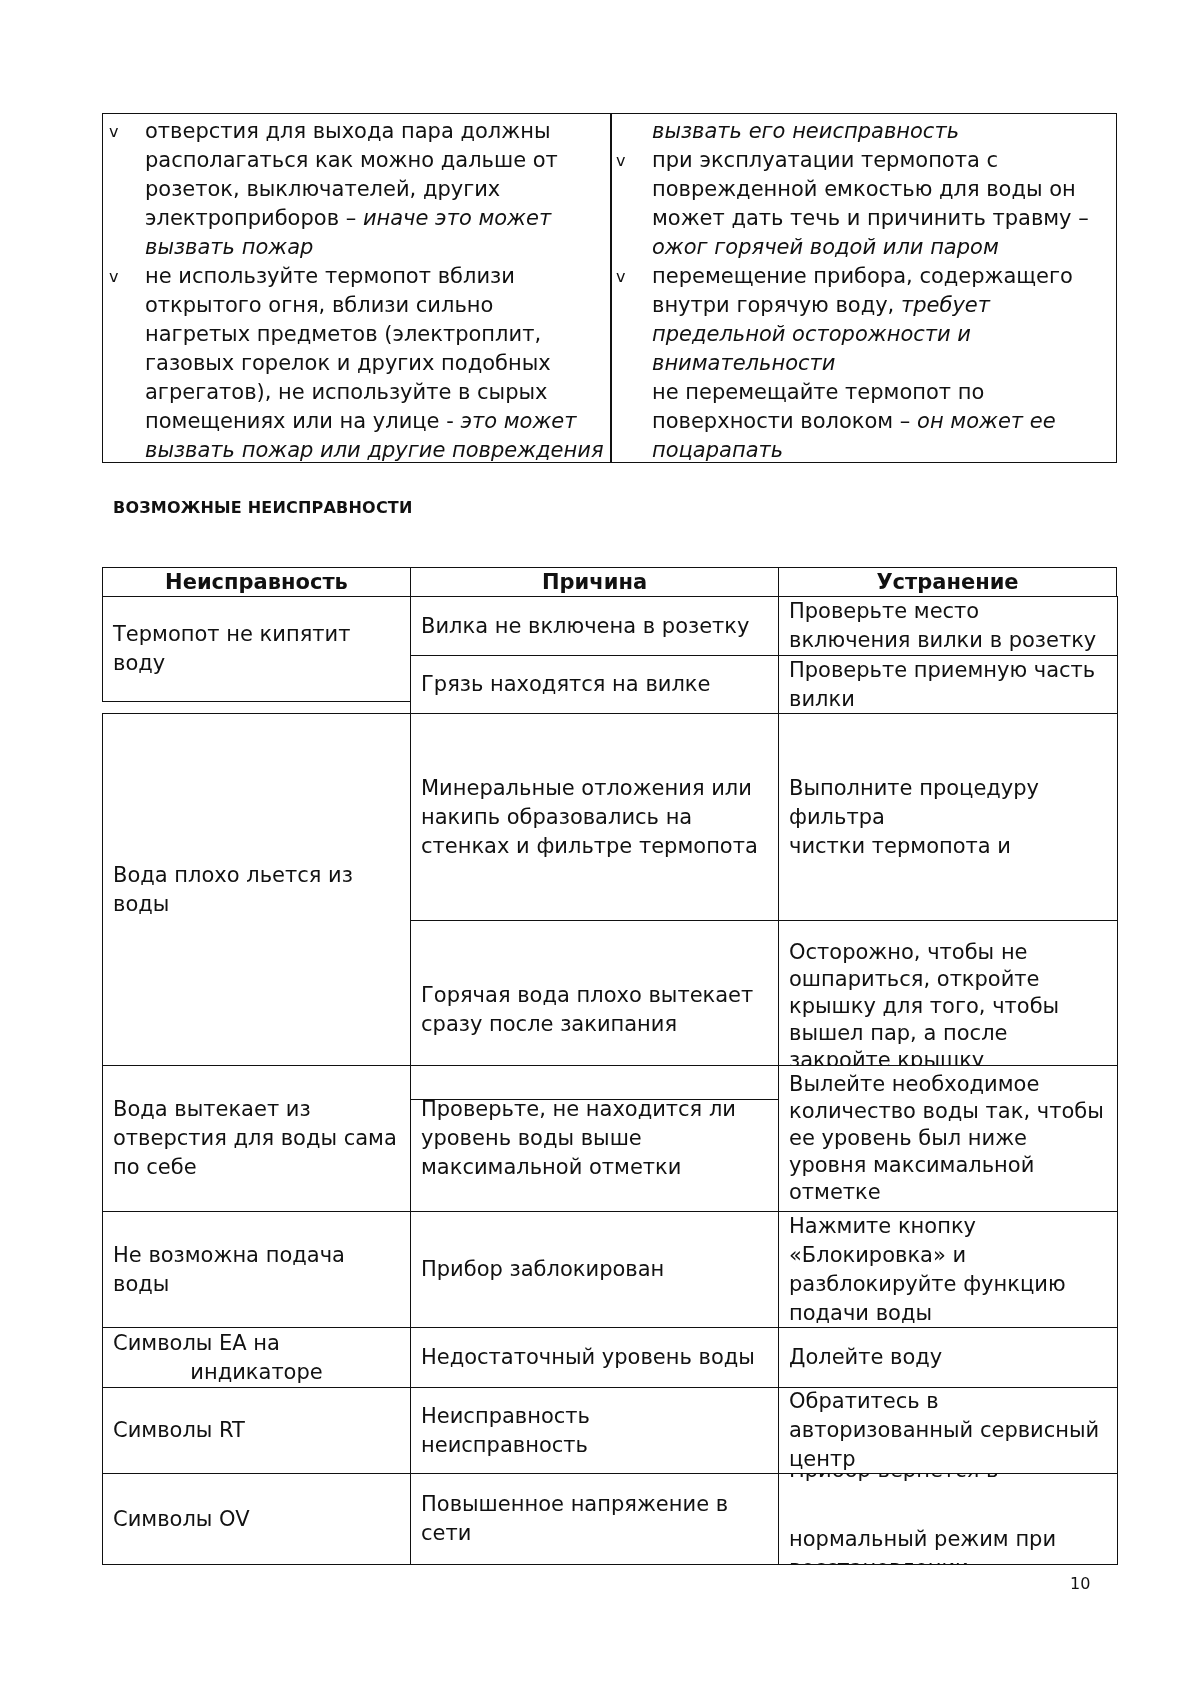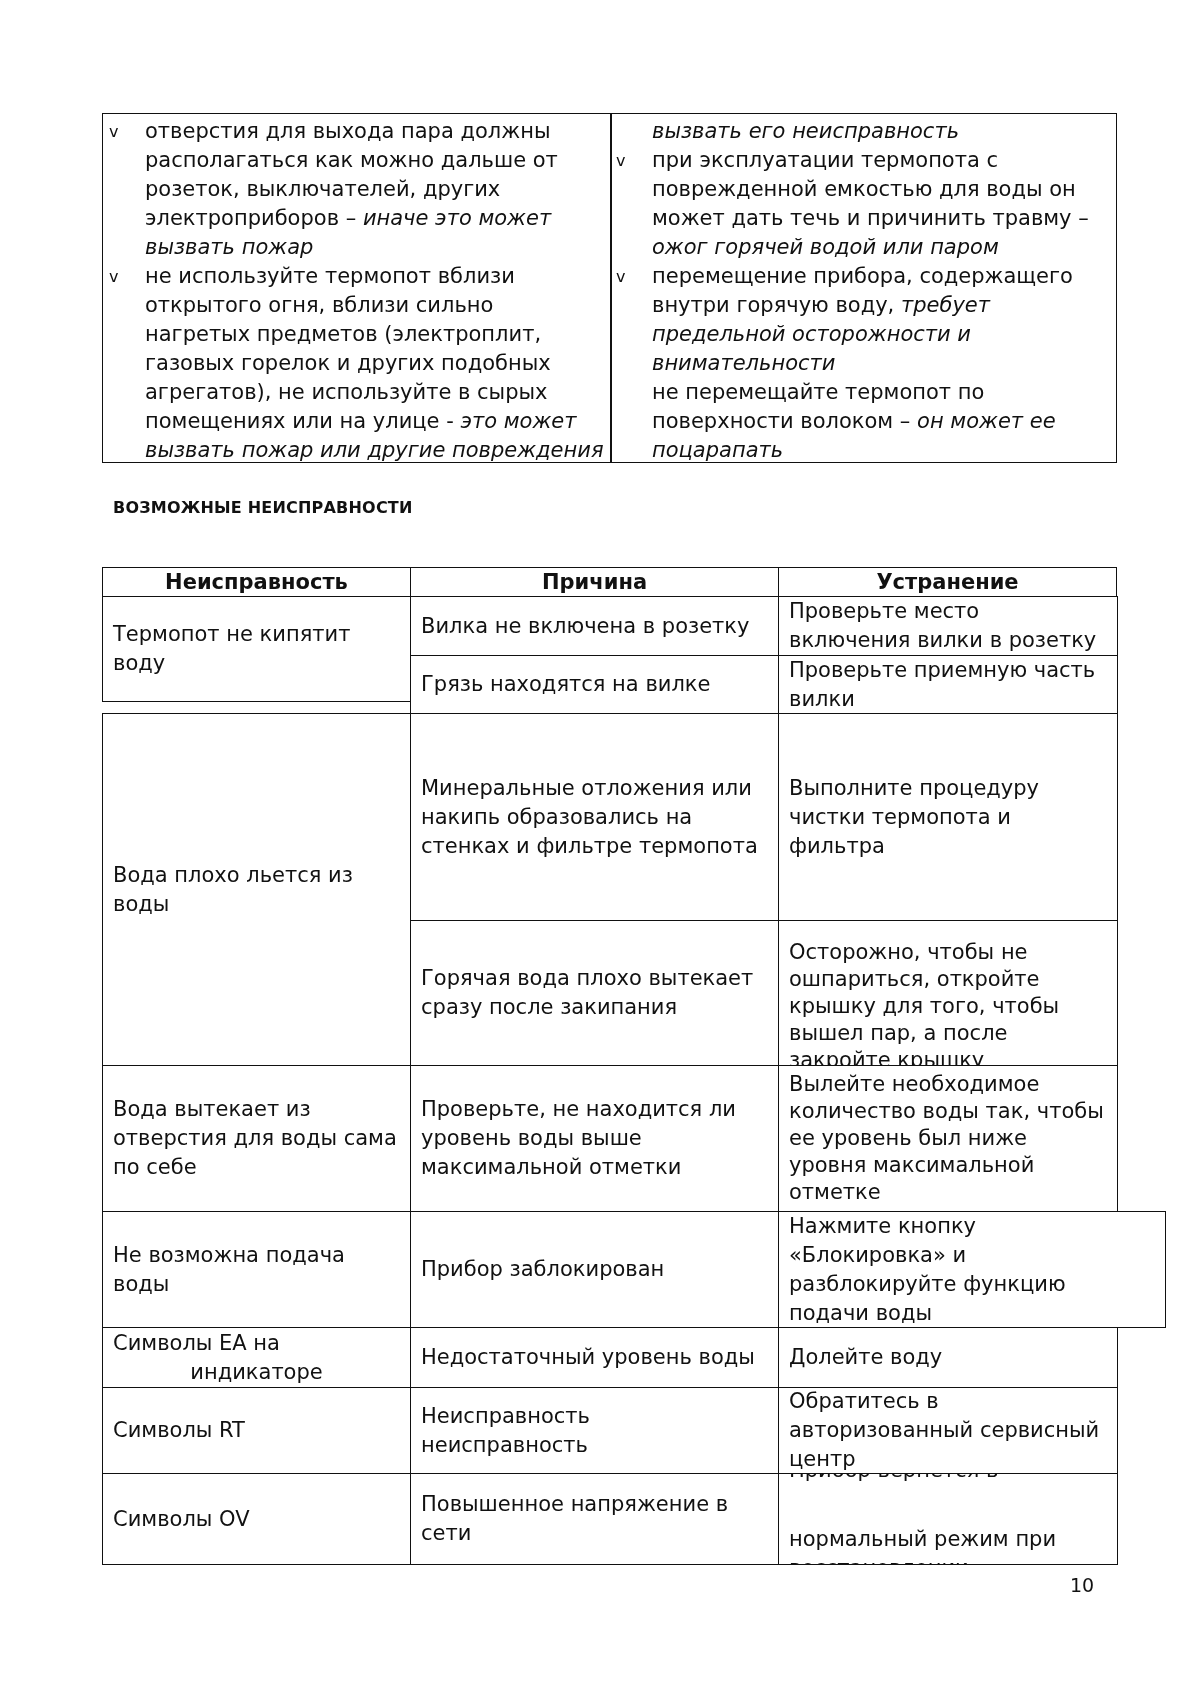--- a/index.html
+++ b/index.html
@@ -19,21 +19,21 @@
   
   #section-heading { left: 113px; top: 498px; font-size: 16px; font-weight: bold;
                      letter-spacing: 0.2px; white-space: nowrap; }
   
   #trouble-table { left: 102px; top: 567px; width: 1015px; height: 997px; }
   .cell { position: absolute; box-sizing: border-box; border: 1.3px solid #111;
           margin: 0; font-size: 21px; line-height: 29px; padding: 0 10px;
           display: flex; flex-direction: column; justify-content: center; overflow: hidden; }
   .hdr { font-weight: bold; align-items: center; text-align: center; line-height: 26px; }
   .cell span { display: block; }
-  #page-number { left: 1070px; top: 1574px; font-size: 19px; }
+  #page-number { left: 1070px; top: 1574px; font-size: 16px; }
 </style>
 </head>
 <body>
 
 <div id="warn-table" class="abs">
   <div id="warn-divider" class="abs"></div>
   <div id="warn-col-left" class="warn-col">
       <div class="wl"><span class="bullet">v</span><span>отверстия для выхода пара должны</span></div>
       <div class="wl"><span>располагаться как можно дальше от</span></div>
       <div class="wl"><span>розеток, выключателей, других</span></div>
@@ -99,24 +99,24 @@
         <span style="white-space: nowrap;">Вода плохо льется из</span>
         <span style="white-space: nowrap;">воды</span>
       </div>
       <div class="cell" style="left: 308px; top: 146px; width: 369px; height: 208px;">
         <span style="white-space: nowrap;">Минеральные отложения или</span>
         <span style="white-space: nowrap;">накипь образовались на</span>
         <span style="white-space: nowrap;">стенках и фильтре термопота</span>
       </div>
       <div class="cell" style="left: 676px; top: 146px; width: 340px; height: 208px;">
         <span style="white-space: nowrap;">Выполните процедуру</span>
+        <span style="white-space: nowrap;">фильтра</span>
         <span style="white-space: nowrap;">чистки термопота и</span>
-        <span style="white-space: nowrap;">фильтра</span>
       </div>
-      <div class="cell" style="left: 308px; top: 353px; width: 369px; height: 146px;">
+      <div class="cell" style="left: 308px; top: 353px; width: 369px; height: 180px;">
         <span style="white-space: nowrap;">Горячая вода плохо вытекает</span>
         <span style="white-space: nowrap;">сразу после закипания</span>
       </div>
       <div class="cell" style="left: 676px; top: 353px; width: 340px; height: 146px; line-height: 27px;">
         <span style="white-space: nowrap; margin-top: 26px;">Осторожно, чтобы не</span>
         <span style="white-space: nowrap;">ошпариться, откройте</span>
         <span style="white-space: nowrap;">крышку для того, чтобы</span>
         <span style="white-space: nowrap;">вышел пар, а после</span>
         <span style="white-space: nowrap;">закройте крышку</span>
       </div>
@@ -137,21 +137,21 @@
         <span style="white-space: nowrap;">уровня  максимальной</span>
         <span style="white-space: nowrap;">отметке</span>
       </div>
       <div class="cell" style="left: 0px; top: 644px; width: 309px; height: 117px;">
         <span style="white-space: nowrap;">Не возможна подача</span>
         <span style="white-space: nowrap;">воды</span>
       </div>
       <div class="cell" style="left: 308px; top: 644px; width: 369px; height: 117px;">
         <span style="white-space: nowrap;">Прибор заблокирован</span>
       </div>
-      <div class="cell" style="left: 676px; top: 644px; width: 388px; height: 117px;">
+      <div class="cell" style="left: 676px; top: 644px; width: 340px; height: 117px;">
         <span style="white-space: nowrap;">Нажмите кнопку</span>
         <span style="white-space: nowrap;">«Блокировка» и</span>
         <span style="white-space: nowrap;">разблокируйте функцию</span>
         <span style="white-space: nowrap;">подачи воды</span>
       </div>
       <div class="cell" style="left: 0px; top: 760px; width: 309px; height: 61px;">
         <span style="white-space: nowrap;">Символы EA на</span>
         <span style="white-space: nowrap; text-align: center;">индикаторе</span>
       </div>
       <div class="cell" style="left: 308px; top: 760px; width: 369px; height: 61px;">

